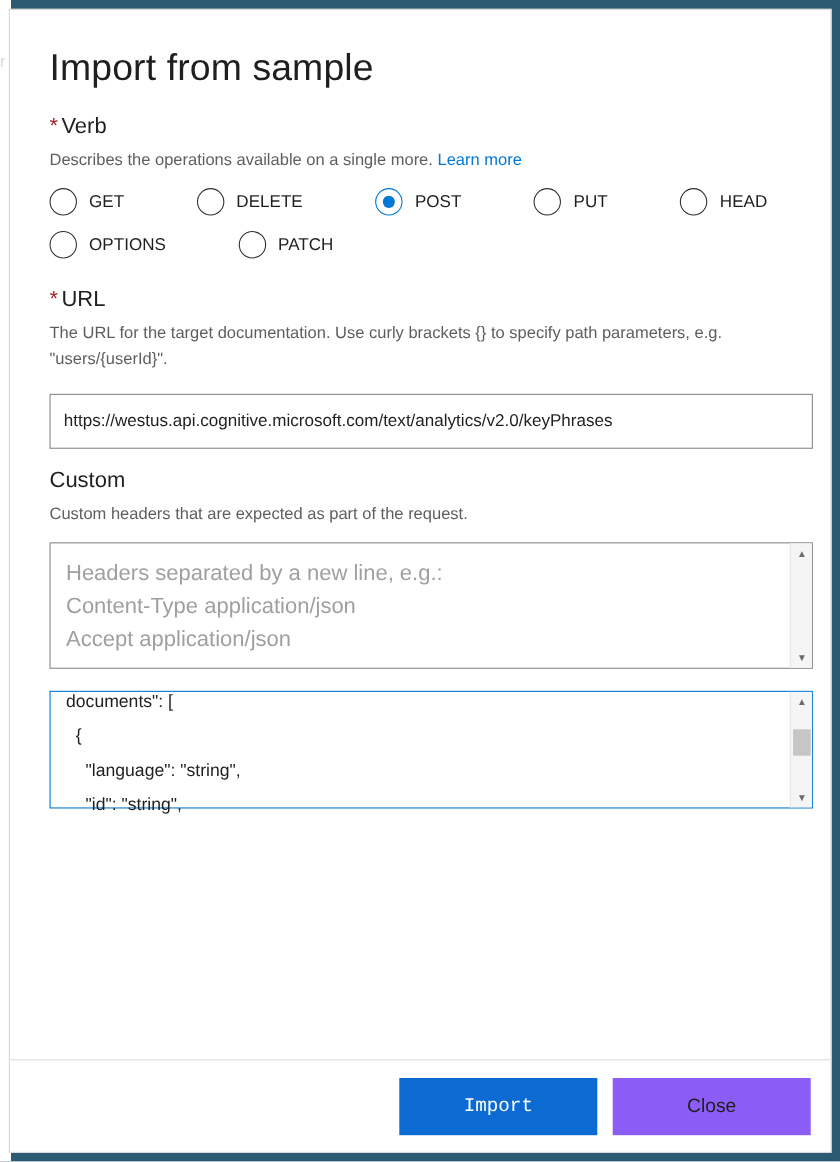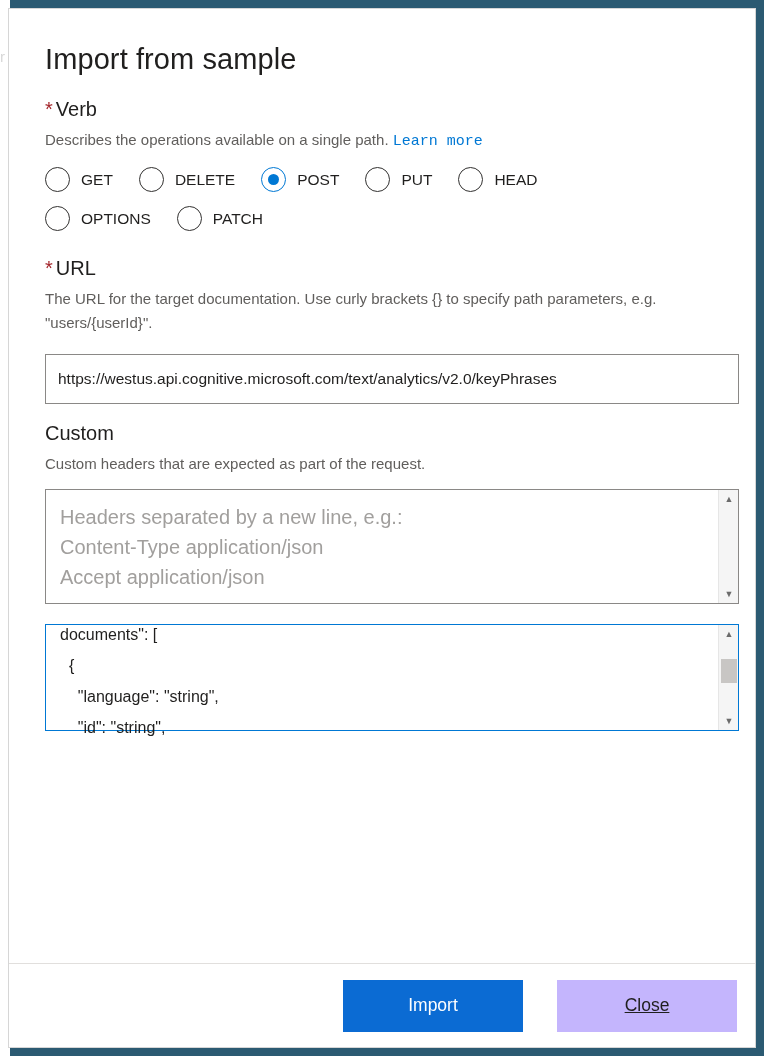--- a/index.html
+++ b/index.html
@@ -41,21 +41,21 @@
     background: #ffffff;
     border: 1px solid #d6d6d6;
     overflow: hidden;
   }
   .dialog-inner {
     padding: 28px 28px 0 28px;
     height: 100%;
     position: relative;
   }
   .title {
-    font-size: 29px;
+    font-size: 34px;
     font-weight: 400;
     color: #201f1e;
     margin: 6px 0 22px 8px;
     letter-spacing: 0.1px;
   }
   .field-label {
     font-size: 20px;
     color: #201f1e;
     margin-left: 8px;
     margin-bottom: 7px;
@@ -69,28 +69,28 @@
     color: #605e5c;
     margin-left: 8px;
     margin-bottom: 14px;
     line-height: 1.55;
     max-width: 700px;
   }
   .link {
     color: #0078d4;
     text-decoration: none;
     cursor: pointer;
-    font-family: Liberation Mono, monospace;
   }
 
   .radio-row {
     display: flex;
     align-items: flex-end;
     margin-left: 8px;
     margin-bottom: 14px;
+    gap: 40px;
   }
   .radio-item {
     display: flex;
     align-items: center;
     margin-right: 26px;
     cursor: pointer;
   }
   .radio-circle {
     width: 25px;
     height: 25px;
@@ -209,47 +209,47 @@
     min-width: 180px;
     font-size: 17.5px;
     border: none;
     cursor: pointer;
     font-family: "Liberation Sans", sans-serif;
   }
   .btn-primary {
     background: #0d6efd;
     background: #0b6bd3;
     color: #ffffff;
-    margin-right: 34px;
+    margin-right: 14px;
+    font-family: Liberation Mono, monospace;
   }
   .btn-secondary {
-    background: #c4b5fd;
-    color: #201f1e;
-    text-decoration: underline;
+    background: #8b5cf6;
+    color: #201f1e;
   }
 </style>
 </head>
 <body>
 
 <div id="page">
 
   <div class="bg-strip">
     <div class="bg-strip-text">r</div>
   </div>
 
   <div class="dialog">
     <div class="dialog-inner">
 
       <div class="title">Import from sample</div>
 
       <div class="field-label">
         <span class="req-star">*</span><span>Verb</span>
       </div>
       <div class="desc">
-        <span>Describes the operations available on a single path.</span>
+        <span>Describes the operations available on a single more.</span>
         <a class="link">Learn more</a>
       </div>
 
       <div class="radio-row">
         <div class="radio-item">
           <span class="radio-circle"></span>
           <span class="radio-label">GET</span>
         </div>
         <div class="radio-item">
           <span class="radio-circle"></span>

